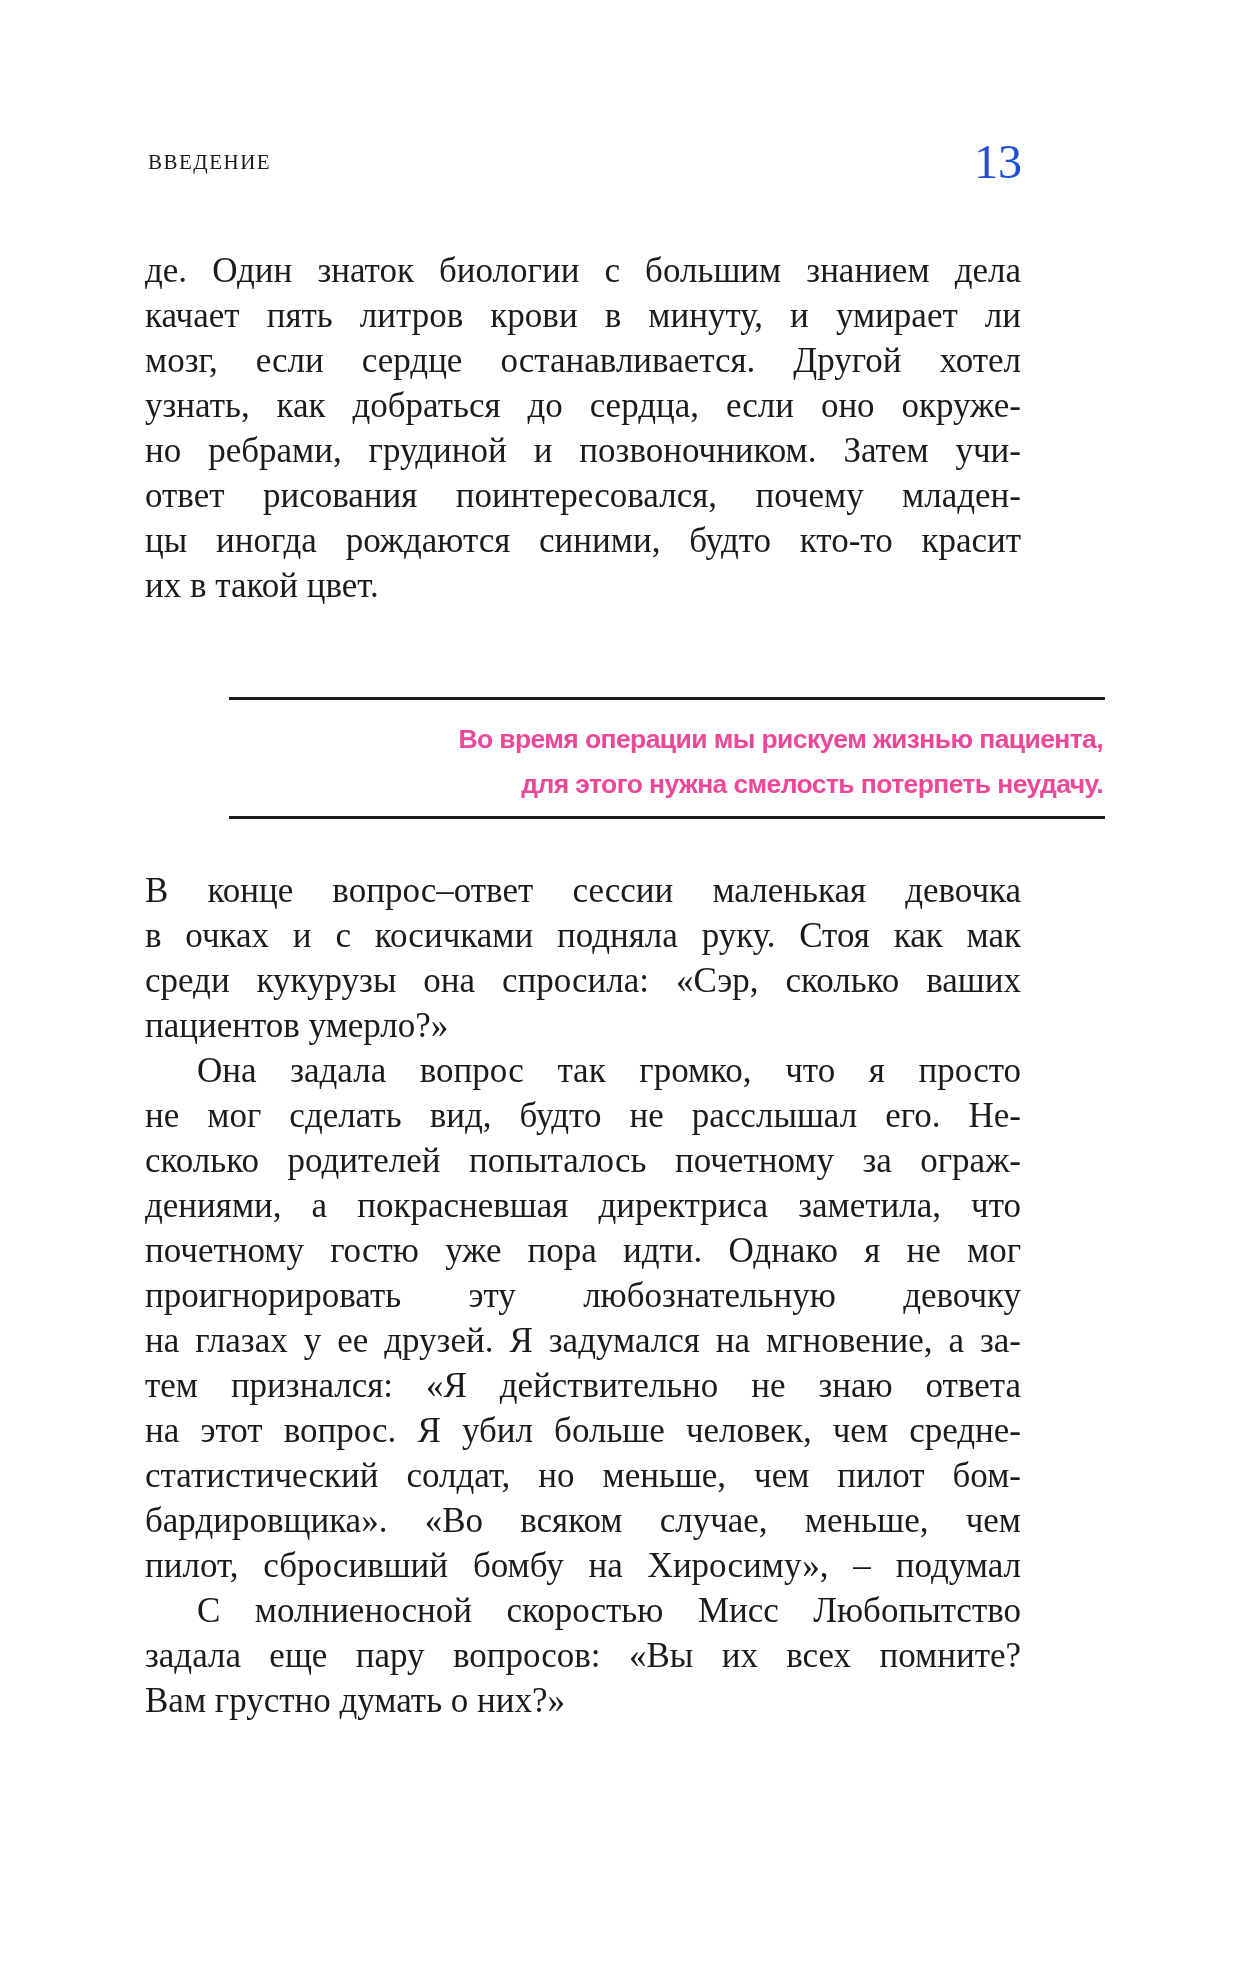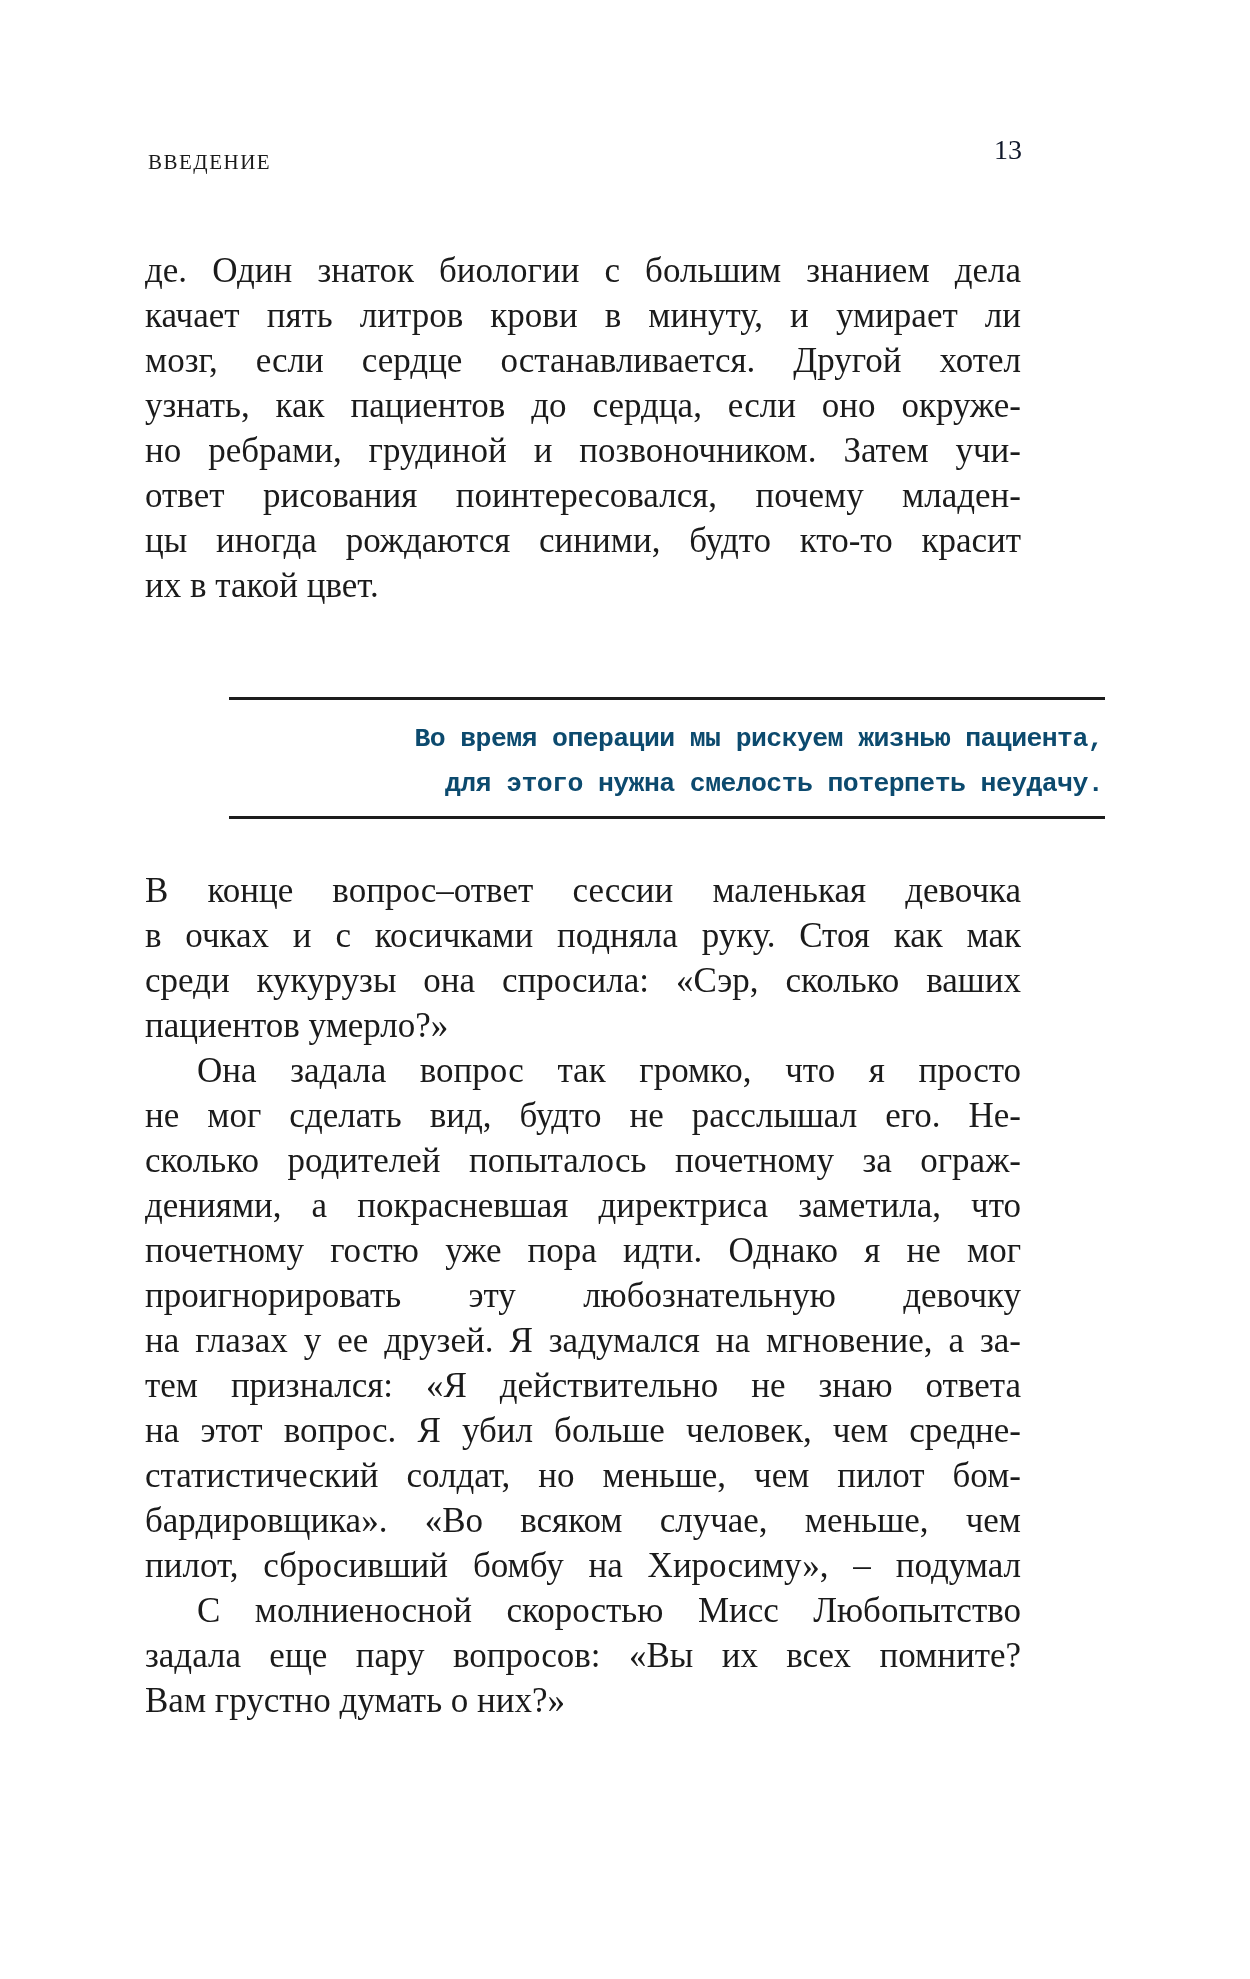--- a/index.html
+++ b/index.html
@@ -7,60 +7,60 @@
   .page { position: absolute; left: 0; top: 0; width: 1034px; height: 1979px; background: #ffffff; }
 
   .running-head {
     position: absolute; left: 148px; top: 150px;
     font-family: "Liberation Serif", "DejaVu Serif", serif;
     font-size: 21px; letter-spacing: 1.5px; color: #1a1a1a;
   }
   .page-number {
     position: absolute; left: 960px; width: 62px; top: 134px; text-align: right;
     font-family: "Liberation Serif", "DejaVu Serif", serif;
-    font-size: 28px; color: #0f172a;
+    font-size: 48px; color: #1d4ed8;
   }
 
   .text-block {
     position: absolute; left: 145px; width: 876px;
     font-family: "Liberation Serif", "DejaVu Serif", serif;
     font-size: 35px; line-height: 45px; color: #1b1b1b; margin-top: 8px;
   }
   .line { display: block; height: 45px; white-space: nowrap; text-align: justify; text-align-last: justify; }
   .line.last { text-align-last: left; }
   .line.indent { padding-left: 52px; }
 
   #para-1 { top: 240px; }
   #para-2 { top: 860px; }
 
   .pull-quote { position: absolute; left: 229px; width: 876px; top: 697px; height: 122px; }
   .rule { position: absolute; left: 0; width: 876px; height: 3px; background: #1c1c1c; }
   .rule.top { top: 0; }
   .rule.bottom { top: 119px; }
   .quote-text {
     position: absolute; left: 0; right: 2px; top: 20px;
-    font-family: Liberation Mono, monospace;
-    font-weight: bold; font-size: 26.5px; line-height: 45px; text-align: right; color: #0c4a6e;
+    font-family: Liberation Sans, sans-serif;
+    font-weight: bold; font-size: 26.5px; line-height: 45px; text-align: right; color: #ec4899;
     letter-spacing: -0.6px;
   }
   .quote-text span { display: block; white-space: nowrap; }
 </style>
 </head>
 <body>
 
 <div class="page">
 
   <div class="running-head">ВВЕДЕНИЕ</div>
   <div class="page-number">13</div>
 
   <div class="text-block" id="para-1">
     <span class="line">де. Один знаток биологии с большим знанием дела</span>
     <span class="line">качает пять литров крови в минуту, и умирает ли</span>
     <span class="line">мозг, если сердце останавливается. Другой хотел</span>
-    <span class="line">узнать, как пациентов до сердца, если оно окруже-</span>
+    <span class="line">узнать, как добраться до сердца, если оно окруже-</span>
     <span class="line">но ребрами, грудиной и позвоночником. Затем учи-</span>
     <span class="line">ответ рисования поинтересовался, почему младен-</span>
     <span class="line">цы иногда рождаются синими, будто кто-то красит</span>
     <span class="line last">их в такой цвет.</span>
   </div>
 
   <div class="pull-quote">
     <div class="rule top"></div>
     <div class="quote-text">
       <span>Во время операции мы рискуем жизнью пациента,</span>

